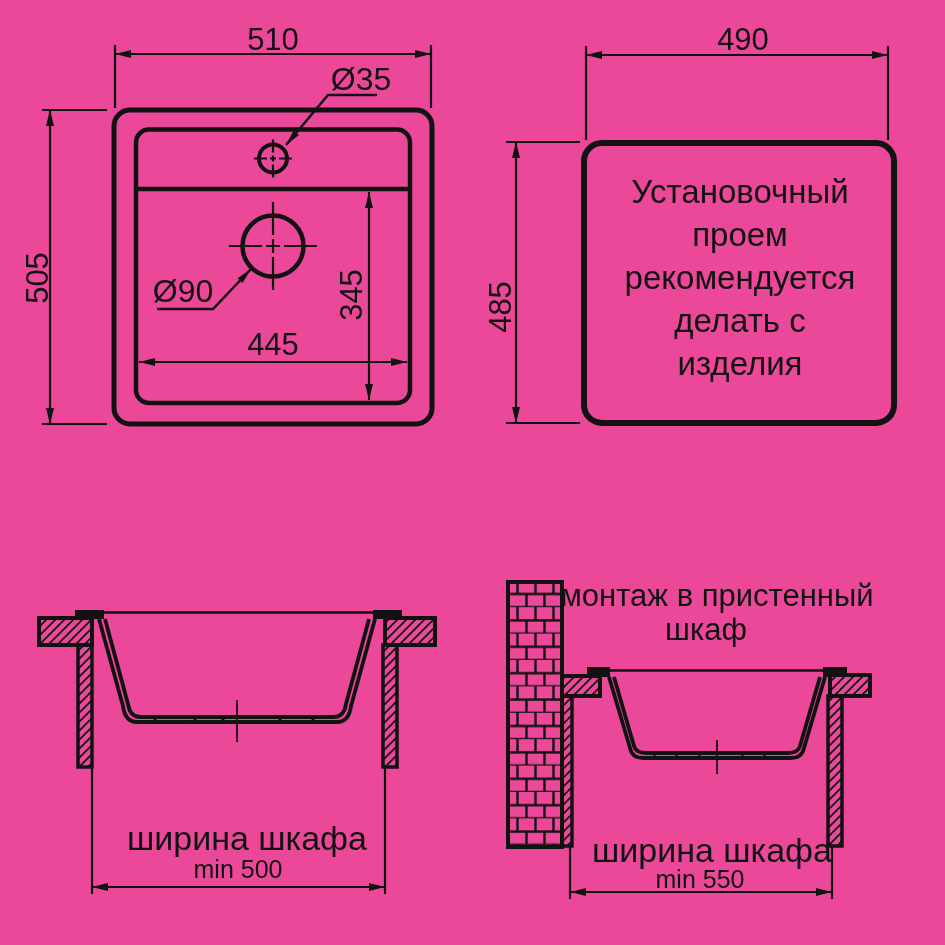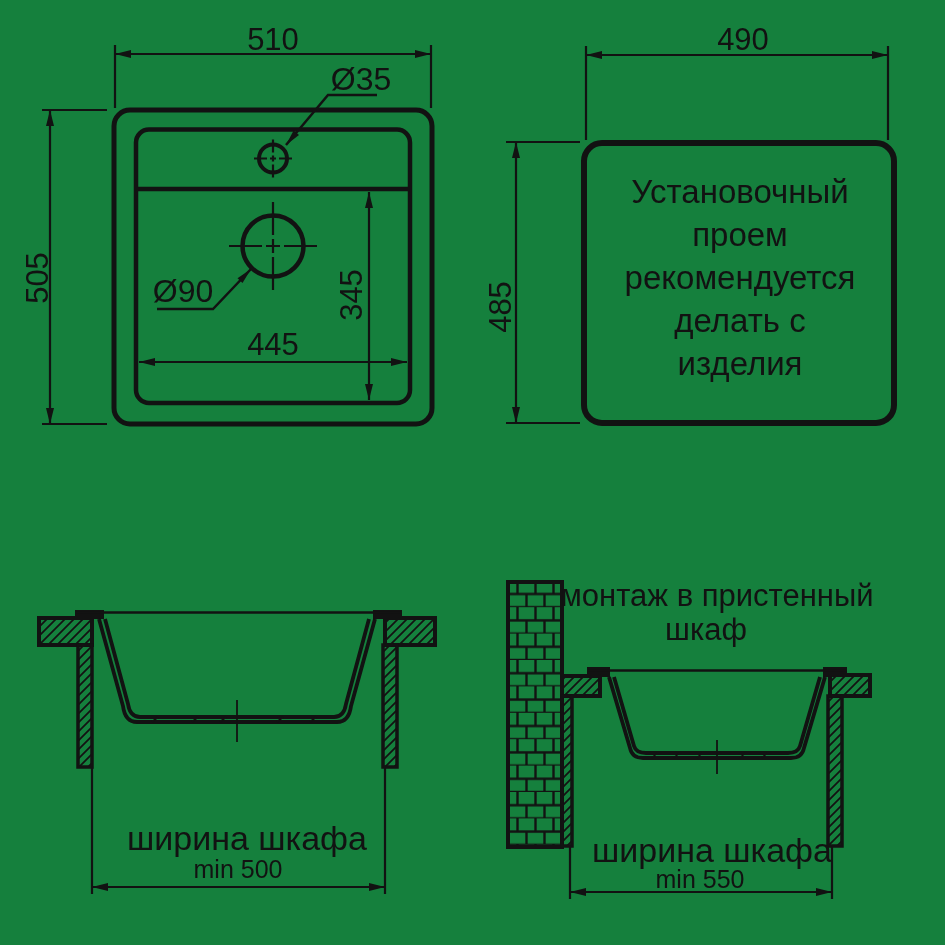--- a/index.html
+++ b/index.html
@@ -1,16 +1,16 @@
 <!DOCTYPE html>
 <html><head>
 <meta charset="utf-8">
 <style>
   html,body{margin:0;padding:0;background:#ffffff;}
-  .sheet{width:945px;height:945px;position:relative;background:#15803d;overflow:hidden;}
+  .sheet{width:945px;height:945px;position:relative;background:#ec4899;overflow:hidden;}
   svg{display:block;}
   text{font-family:"Liberation Sans","DejaVu Sans",sans-serif;fill:#121212;}
 </style>
 </head>
 <body>
 
 <div class="sheet">
 <svg width="945" height="945" viewBox="0 0 945 945" xmlns="http://www.w3.org/2000/svg">
   <defs>
     <pattern id="hatch" patternUnits="userSpaceOnUse" width="9" height="9">

